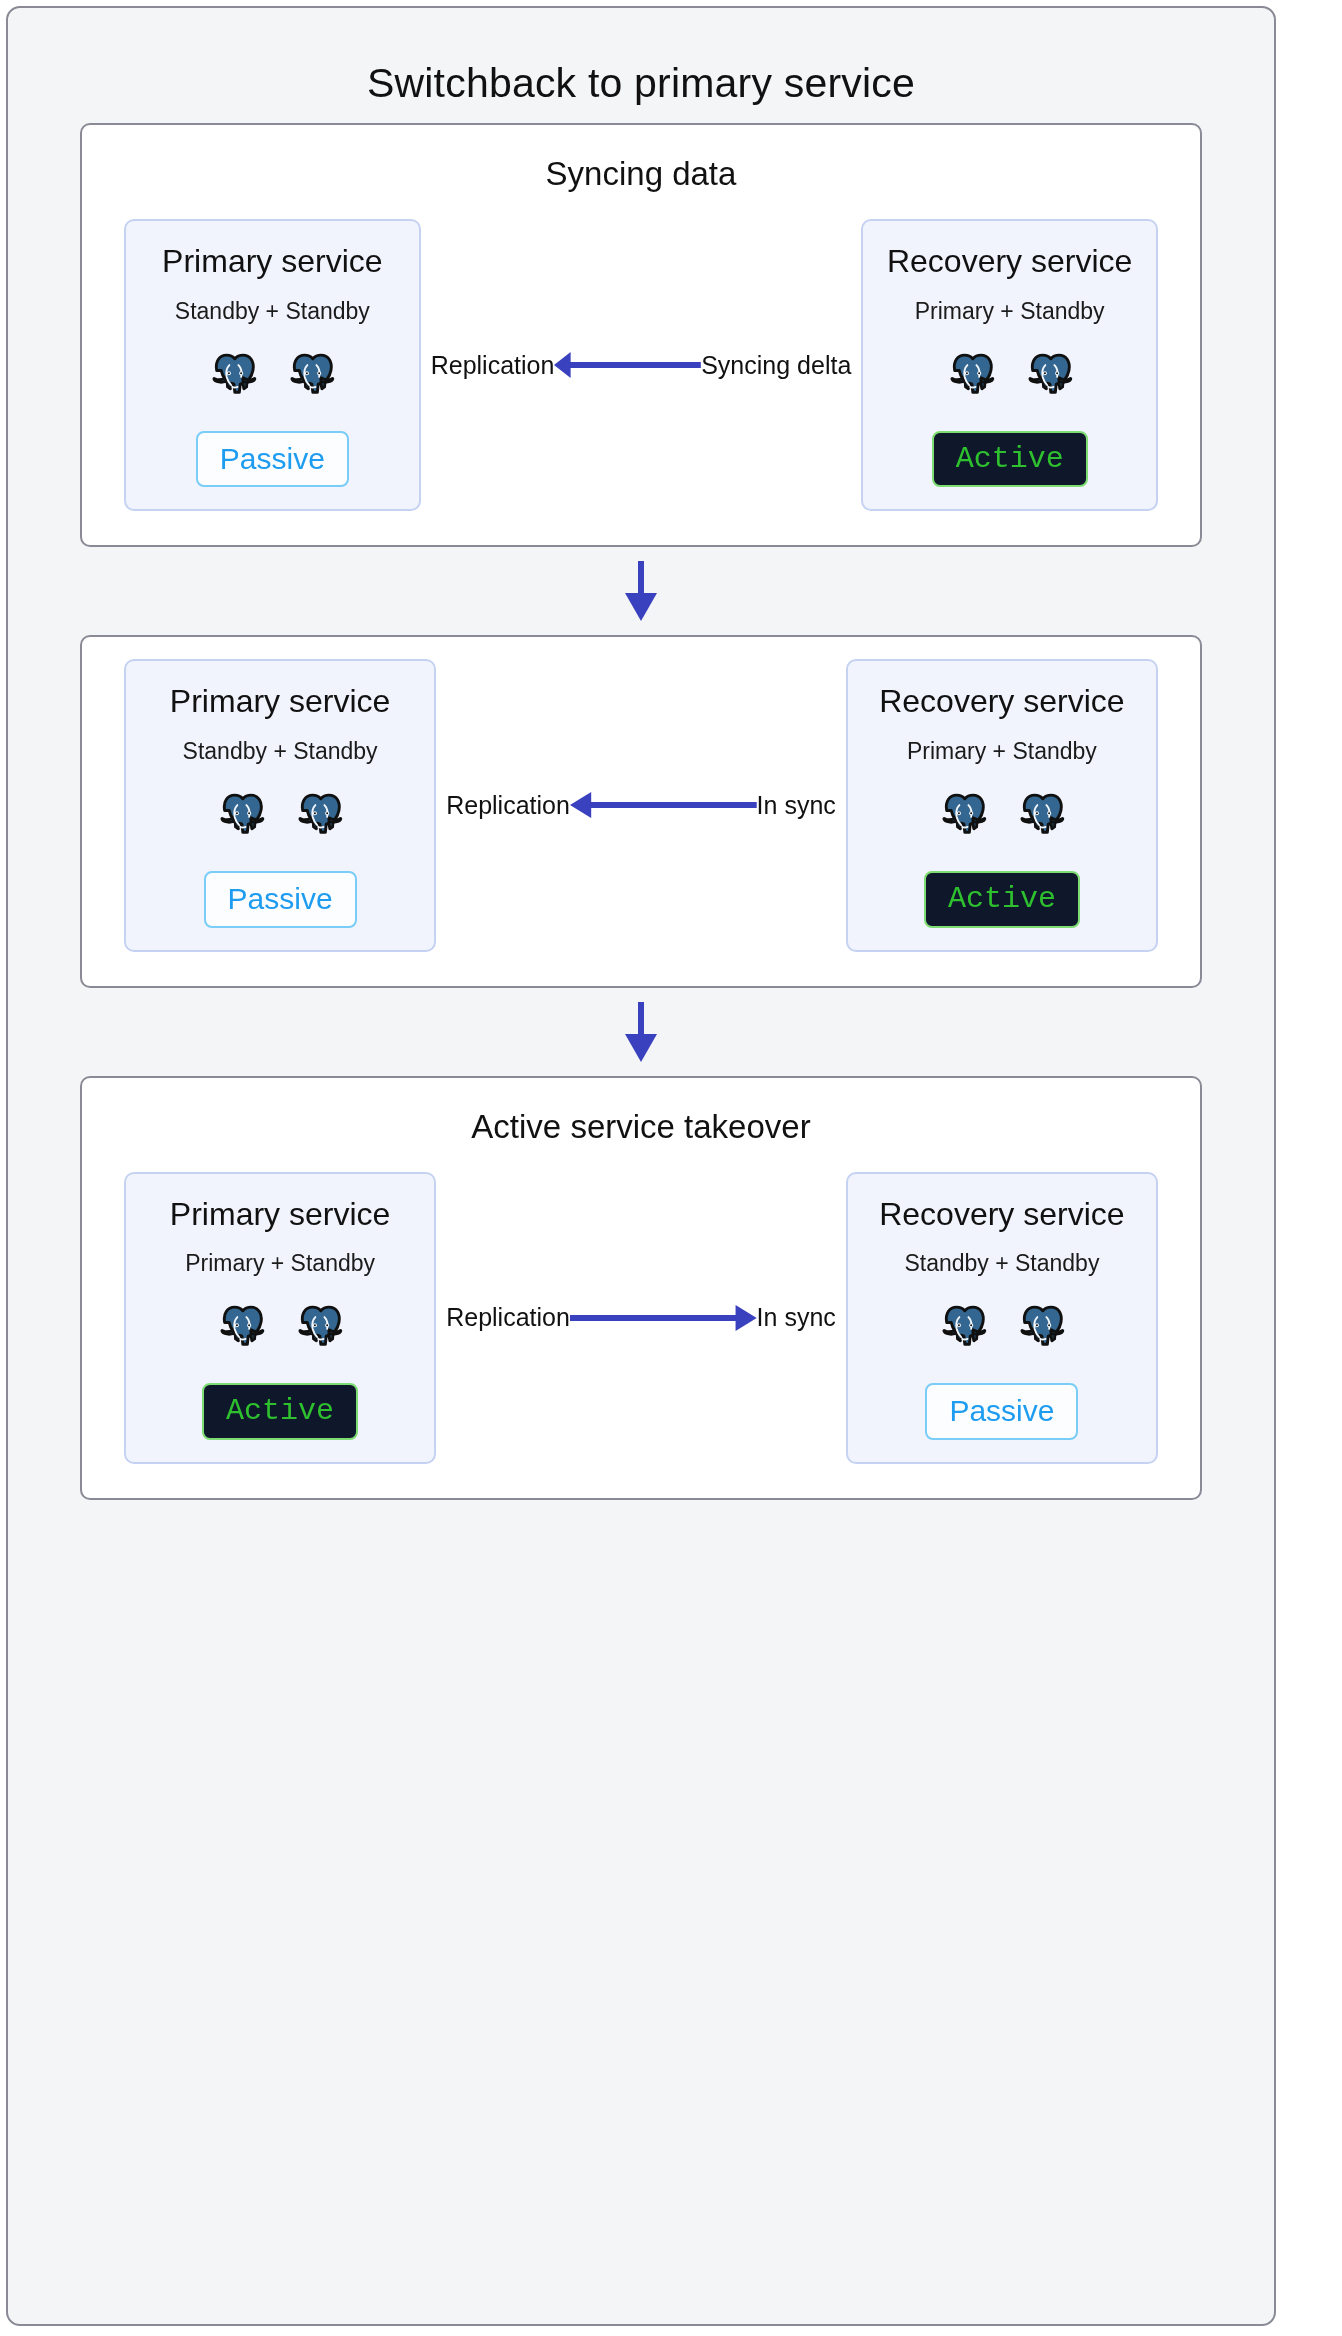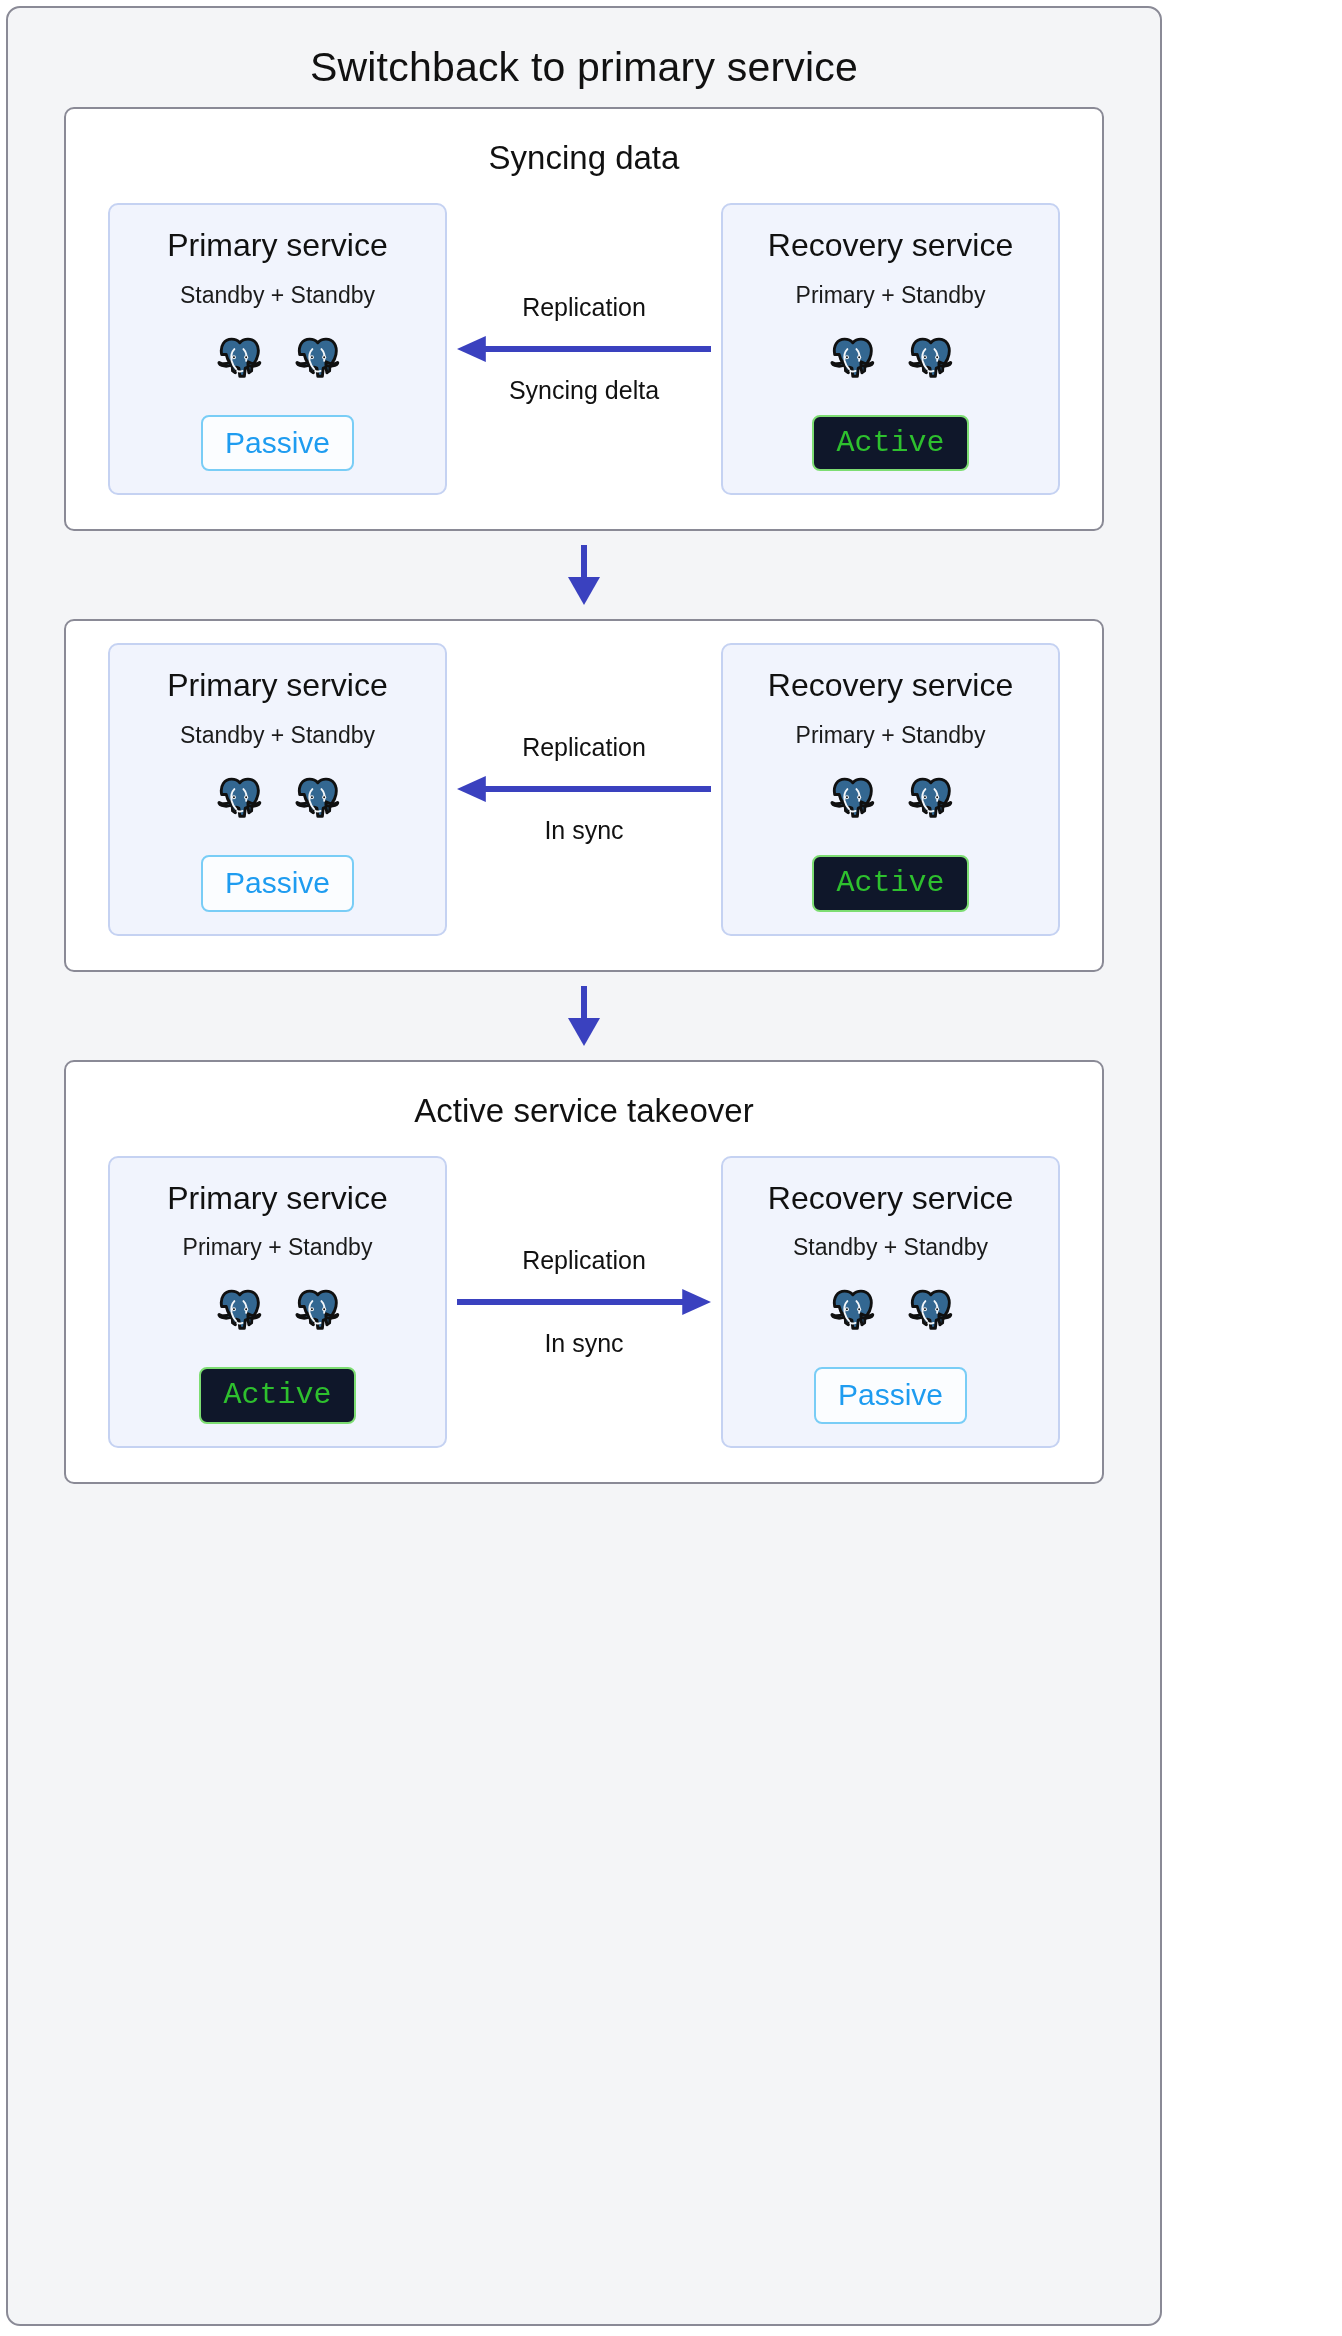--- a/index.html
+++ b/index.html
@@ -13,27 +13,27 @@
     font-family: "Liberation Sans", "DejaVu Sans", sans-serif;
     color: #111111;
     overflow: hidden;
   }
 
   
   .frame {
     position: absolute;
     left: 6px;
     top: 6px;
-    width: 1156px;
+    width: 1270px;
     height: 2320px;
     box-sizing: border-box;
     background: #f4f5f7;
     border: 2px solid #8a8a96;
     border-radius: 14px;
-    padding: 0;
+    padding: 16px;
   }
 
   .diagram-title {
     text-align: center;
     font-size: 41px;
     font-weight: 400;
     color: #111111;
     margin-top: 36px;
     margin-bottom: 0;
     letter-spacing: 0.2px;
@@ -125,21 +125,21 @@
     color: #2ec02e;
     border: 2px solid #7ddd72;
     background: #0f172a;
     font-family: Liberation Mono, monospace;
   }
 
   
   .repl {
     flex: 1 1 auto;
     display: flex;
-    flex-direction: column;
+    flex-direction: row;
     align-items: center;
     justify-content: center;
     padding: 0 10px;
   }
   .repl-label {
     font-size: 25px;
     color: #111111;
     white-space: nowrap;
   }
   .repl-arrow {

